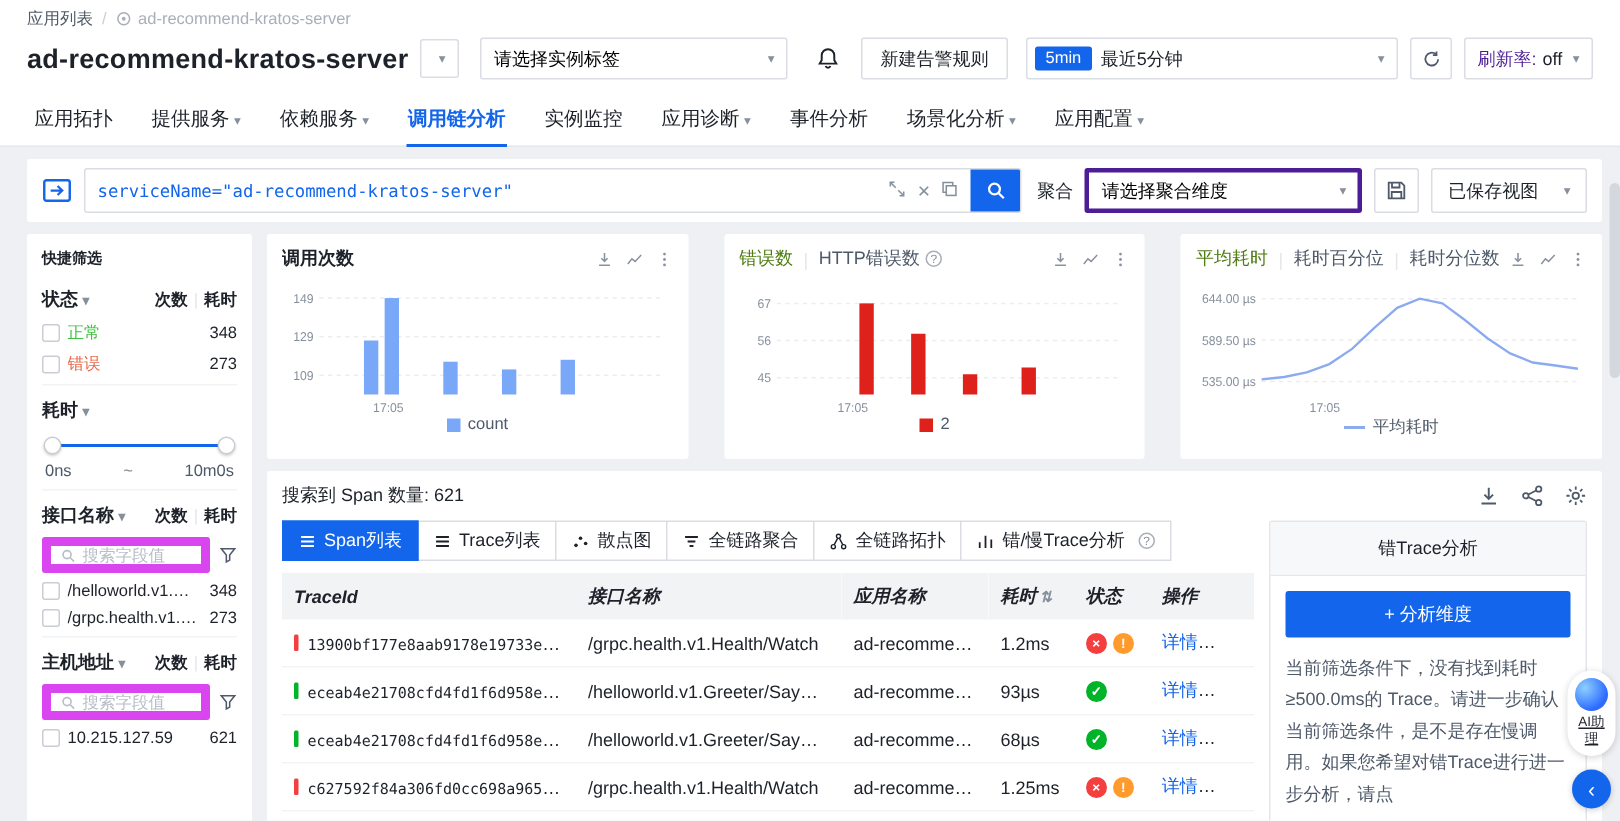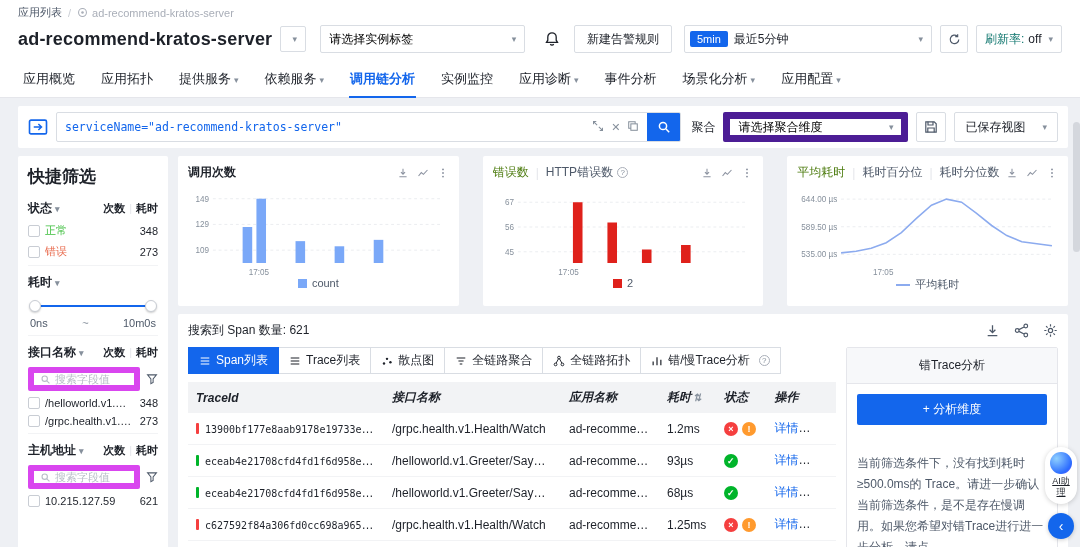--- a/index.html
+++ b/index.html
@@ -20,45 +20,45 @@
   .instance-select { width:205px; height:28px; border:1px solid #d9dde3; border-radius:2px; display:flex; align-items:center; justify-content:space-between; padding:0 8px; background:#fff; margin-left:6px; }
   .placeholder { color:#000000; }
   .flex-spacer { flex:1; }
   .bell-wrap { position:relative; color:#1d2129; display:flex; margin-right:6px; }
   .btn-plain { height:28px; border:1px solid #d9dde3; border-radius:2px; background:#fff; display:flex; align-items:center; padding:0 12px; color:#1d2129; cursor:pointer; }
   .time-select { width:248px; height:28px; border:1px solid #d9dde3; border-radius:2px; background:#fff; display:flex; align-items:center; gap:6px; padding:0 8px 0 5px; margin-left:4px; }
   .time-tag { background:#1366ec; color:#fff; font-size:11px; border-radius:2px; padding:2px 7px; }
   .time-value { flex:1; color:#1d2129; }
   .sq-btn { width:28px; height:28px; border:1px solid #d9dde3; border-radius:2px; background:#fff; display:flex; align-items:center; justify-content:center; color:#4e5969; }
   .rate-box { height:28px; border:1px solid #d9dde3; border-radius:2px; background:#fff; display:flex; align-items:center; gap:4px; padding:0 8px; }
-  .rate-label { color:#0f766e; }
+  .rate-label { color:#4c1d95; }
 
   .nav { display:flex; padding:0 10px; background:#fff; border-bottom:1px solid #e5e6eb; }
   .nav-tab { padding:9px 13px; font-size:13px; color:#1d2129; position:relative; cursor:pointer; white-space:nowrap; }
   .nav-tab.active { color:#1366ec; font-weight:bold; }
   .nav-tab.active::after { content:""; position:absolute; left:12px; right:12px; bottom:-1px; height:2px; background:#1366ec; }
 
   .content { padding:8px 12px 0 18px; }
 
   
   .query-card { background:#fff; border-radius:2px; display:flex; align-items:center; gap:8px; padding:6px 10px; }
   .query-input { flex:1.55; height:30px; border:1px solid #d9dde3; border-radius:2px; display:flex; align-items:center; padding-left:8px; overflow:hidden; min-width:0; }
   .query-text { flex:1; font-family:"DejaVu Sans Mono",monospace; font-size:11.5px; color:#1366ec; white-space:nowrap; overflow:hidden; }
   .q-icons { display:flex; align-items:center; gap:7px; color:#86909c; padding:0 8px; }
   .search-btn { width:34px; height:30px; background:#1366ec; display:flex; align-items:center; justify-content:center; margin-right:-1px; cursor:pointer; }
   .agg-label { color:#1d2129; margin-left:2px; }
-  .agg-select { width:185px; height:30px; border:7px solid #4c1d95; border-radius:2px; display:flex; align-items:center; justify-content:space-between; padding:0 8px; background:#fff; }
+  .agg-select { width:185px; height:30px; border:3px solid #4c1d95; border-radius:2px; display:flex; align-items:center; justify-content:space-between; padding:0 8px; background:#fff; }
   .save-btn { width:30px; height:30px; border:1px solid #d9dde3; border-radius:2px; display:flex; align-items:center; justify-content:center; color:#4e5969; background:#fff; }
   .saved-views { height:30px; border:1px solid #d9dde3; border-radius:2px; display:flex; align-items:center; gap:14px; padding:0 10px; background:#fff; color:#1d2129; }
 
   
   .body-row { display:flex; gap:10px; margin-top:8px; height:401px; }
 
   .sidebar { width:150px; background:#fff; border-radius:2px; padding:9px 10px; height:100%; overflow:hidden; flex:none; }
-  .sb-title { font-size:17px; font-weight:bold; margin-bottom:4px; }
+  .sb-title { font-size:10px; font-weight:bold; margin-bottom:4px; }
   .sb-section { padding-top:8px; margin-top:6px; border-top:1px solid #f2f3f5; }
   .sb-section:first-child { border-top:none; margin-top:0; }
   .sb-head { display:flex; justify-content:space-between; align-items:center; margin-bottom:6px; }
   .sb-name { font-weight:bold; font-size:12px; color:#1d2129; cursor:pointer; }
   .sb-cols { font-size:11px; font-weight:bold; color:#1d2129; }
   .colsep { color:#e5e6eb; margin:0 4px; font-weight:normal; }
   .sb-item { display:flex; align-items:center; gap:5px; margin:6px 0; font-size:11px; cursor:pointer; }
   .cb { width:12px; height:12px; border:1px solid #c9cdd4; border-radius:2px; background:#fff; flex:none; }
   .sb-item-label { flex:1; overflow:hidden; white-space:nowrap; text-overflow:ellipsis; color:#1d2129; }
   .sb-count { color:#1d2129; }
@@ -115,21 +115,21 @@
   .st { width:14px; height:14px; border-radius:50%; color:#fff; font-size:9px; display:inline-flex; align-items:center; justify-content:center; flex:none; font-weight:bold; }
   .st.error { background:#f53f3f; } .st.warn { background:#ff9a2e; } .st.ok { background:#00b42a; }
   .op-link { color:#1366ec; margin-right:10px; cursor:pointer; }
 
   
   .analysis-panel { width:212px; flex:none; border:1px solid #e5e6eb; border-radius:2px; display:flex; flex-direction:column; overflow:hidden; background:#fff; }
   .ana-tabs { display:flex; border-bottom:1px solid #e5e6eb; }
   .ana-tab { flex:1; text-align:center; padding:9px 0; font-size:12px; background:#f7f8fa; color:#1d2129; position:relative; cursor:pointer; }
   .ana-tab.active { background:#fff; color:#1366ec; font-weight:bold; }
   .ana-tab.active::after { content:""; position:absolute; left:0; right:0; bottom:0; height:2px; background:#1366ec; }
-  .ana-body { padding:10px; display:flex; flex-direction:column; gap:28px; overflow:hidden; }
+  .ana-body { padding:10px; display:flex; flex-direction:column; gap:10px; overflow:hidden; }
   .add-btn { background:#1366ec; color:#fff; text-align:center; padding:7px 0; border-radius:2px; cursor:pointer; }
   .ana-msg { color:#4e5969; line-height:1.75; font-size:12px; }
 
   
   .ai-widget { position:absolute; right:3px; top:447px; display:flex; flex-direction:column; align-items:center; gap:9px; z-index:9; }
   .ai-bubble { width:32px; background:#fff; border-radius:16px; box-shadow:0 1px 5px rgba(0,0,0,.18); display:flex; flex-direction:column; align-items:center; padding:5px 0 6px; gap:2px; cursor:pointer; }
   .ai-orb { width:22px; height:22px; border-radius:50%; background:radial-gradient(circle at 30% 30%, #8fd0ff, #2b6bff 70%, #7a4dff); }
   .ai-label { font-size:9px; color:#1d2129; width:22px; text-align:center; word-break:break-all; line-height:11px;text-decoration:underline; }
   .back-circle { width:26px; height:26px; border-radius:50%; background:#1366ec; color:#fff; display:flex; align-items:center; justify-content:center; font-size:14px; cursor:pointer; box-shadow:0 1px 4px rgba(0,0,0,.2); }
   .page-scrollbar { position:absolute; right:0; top:100px; width:7px; height:447px; }
@@ -180,21 +180,20 @@
         </svg>
     </span>
     <span class="rate-box">
       <span class="rate-label">刷新率:</span>
       <span>off</span>
       <span class="caret">▾</span>
     </span>
   </div>
 
   <div class="nav">
-      <div class="nav-tab">应用概览</div>
       <div class="nav-tab">应用拓扑</div>
       <div class="nav-tab">提供服务<span class="caret">▾</span></div>
       <div class="nav-tab">依赖服务<span class="caret">▾</span></div>
       <div class="nav-tab active">调用链分析</div>
       <div class="nav-tab">实例监控</div>
       <div class="nav-tab">应用诊断<span class="caret">▾</span></div>
       <div class="nav-tab">事件分析</div>
       <div class="nav-tab">场景化分析<span class="caret">▾</span></div>
       <div class="nav-tab">应用配置<span class="caret">▾</span></div>
     </div>

